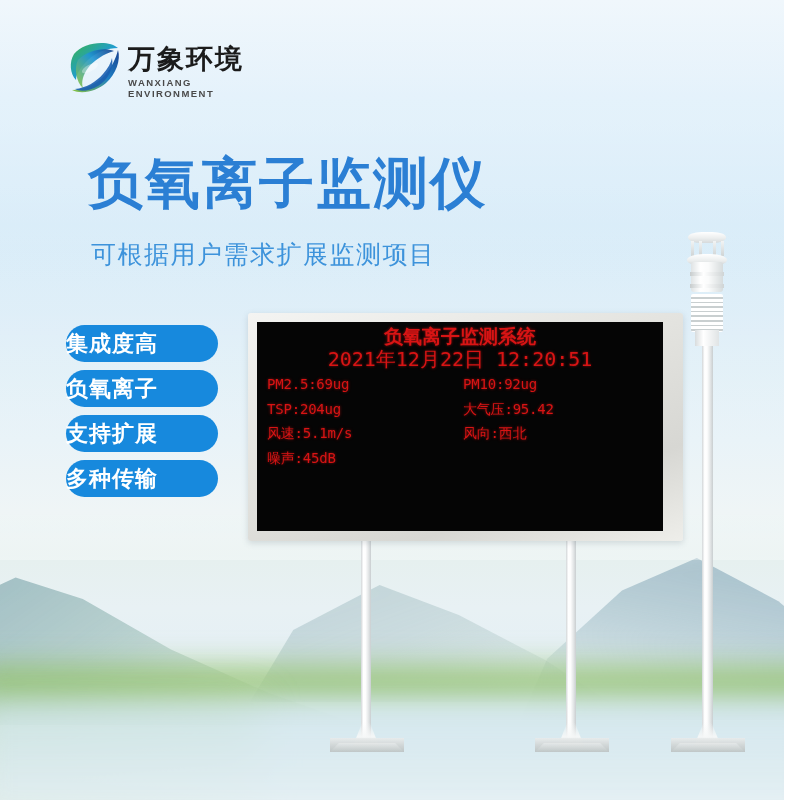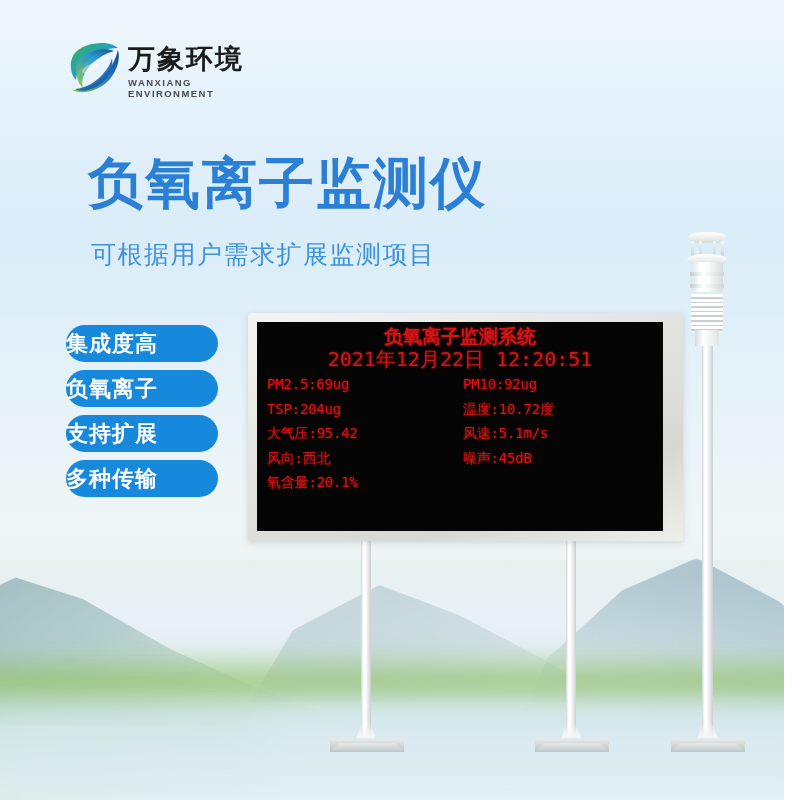--- a/index.html
+++ b/index.html
@@ -309,24 +309,22 @@
   </div>
 
   <div id="board">
     <div id="screen">
       <div class="led" id="led-title">负氧离子监测系统</div>
       <div class="led" id="led-datetime">2021年12月22日 12:20:51</div>
       <div id="led-grid">
         <div class="led led-cell">PM2.5:69ug</div>
         <div class="led led-cell">PM10:92ug</div>
         <div class="led led-cell">TSP:204ug</div>
-        <div class="led led-cell">温度:10.72度</div>
         <div class="led led-cell">大气压:95.42</div>
         <div class="led led-cell">风速:5.1m/s</div>
         <div class="led led-cell">风向:西北</div>
         <div class="led led-cell">噪声:45dB</div>
-        <div class="led led-cell">氧含量:20.1%</div>
         <div class="led led-cell blank"></div>
       </div>
     </div>
   </div>
 
 </div>
 
 </body></html>

